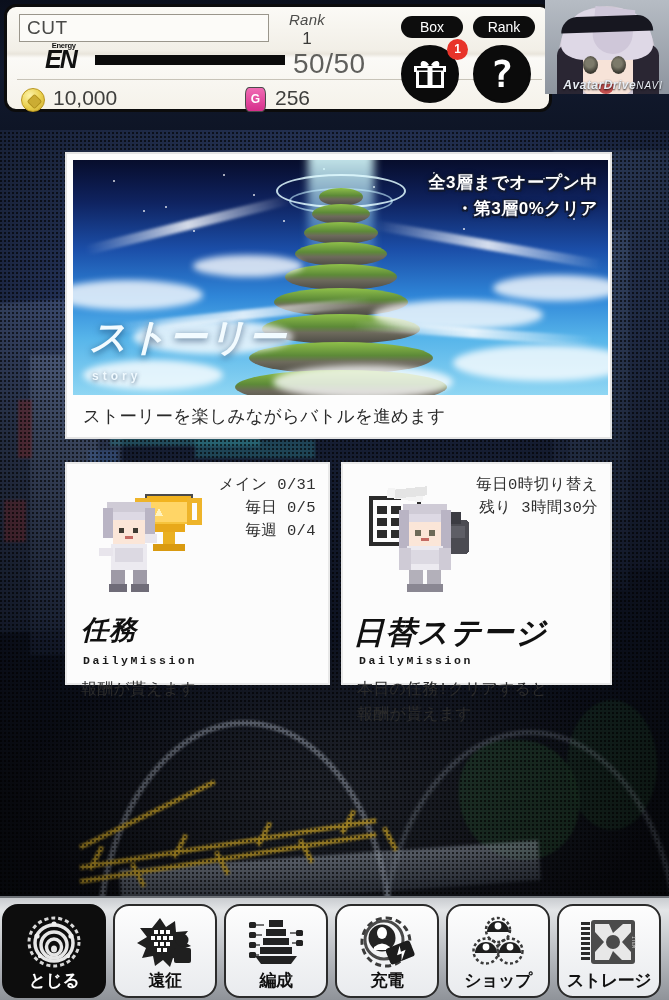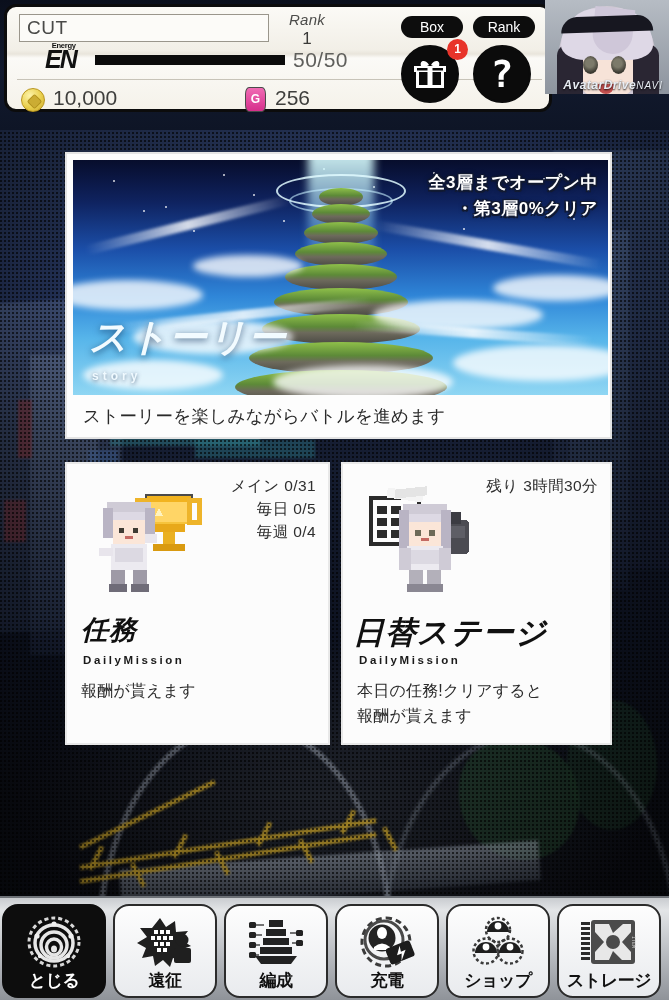--- a/index.html
+++ b/index.html
@@ -98,21 +98,21 @@
   .rank-value { font-size: 17px; color: #3a3a38; margin-top: 1px; }
 
   .en-row { position: absolute; left: 8px; top: 38px; width: 340px; height: 30px; }
   .en-energy { position: absolute; left: 36px; top: -4px; font-size: 8px; font-weight: bold; color: #111; letter-spacing: -.3px; transform: scaleX(.95); }
   .en-label {
     position: absolute; left: 30px; top: 2px; font-size: 25px; font-weight: bold;
     color: #111; letter-spacing: -2px; font-style: italic; line-height: 25px;
   }
   .en-bar-wrap { position: absolute; left: 80px; top: 10px; width: 190px; height: 10px; background: #cfccc3; }
   .en-bar { height: 100%; background: #0b0b0b; }
-  .en-text { position: absolute; left: 278px; top: 3px; font-size: 21px; color: #5f5f5c; letter-spacing: .5px; }
+  .en-text { position: absolute; left: 278px; top: 3px; font-size: 28px; color: #5f5f5c; letter-spacing: .5px; }
 
   .sep { position: absolute; left: 10px; top: 72px; width: 525px; height: 1px; background: #c7c3b8; }
 
   .cur-row { position: absolute; left: 10px; top: 78px; width: 530px; height: 28px; }
   .coin-icon {
     position: absolute; left: 4px; top: 3px; width: 24px; height: 24px; border-radius: 50%;
     background: radial-gradient(circle at 35% 30%, #fdf3a8, #e9cf4d 55%, #c9a72c 100%);
     border: 1.5px solid #b9961f;
   }
   .coin-icon::after {
@@ -224,22 +224,22 @@
     position: absolute; left: 19px; bottom: 12px; color: #f0faff; font-size: 12px;
     font-weight: bold; letter-spacing: 4px;
     text-shadow: 0 1px 4px rgba(10,40,80,.7);
   }
   .story-desc {
     position: absolute; left: 16px; top: 250px; font-size: 17.5px; color: #2a2a2a; letter-spacing: .3px;
   }
 
   
   .card {
-    position: absolute; top: 462px; height: 283px;
-    background: #fcfcfc; border: 2px solid #e8e8e8;
+    position: absolute; top: 462px; height: 223px;
+    background: #fcfcfc; border: 2px solid #e8e8e8; font-family: Liberation Mono, monospace;
   }
   .card.left { left: 65px; width: 265px; }
   .card.right { left: 341px; width: 271px; }
   .card-stats {
     position: absolute; right: 12px; top: 10px; text-align: right;
     font-size: 15.5px; color: #2f2f2f; line-height: 23px; letter-spacing: .4px;
   }
   .card-sprite { position: absolute; left: 22px; top: 22px; width: 116px; height: 118px; }
   .card-title {
     position: absolute; left: 14px; top: 148px; font-size: 27px; font-weight: bold;
@@ -480,20 +480,21 @@
     </div>
     <div class="card-title">任務</div>
     <div class="card-sub">DailyMission</div>
     <div class="card-desc">
       <div>報酬が貰えます</div>
     </div>
   </div>
 
   <div class="card right">
     <div class="card-stats">
+      <div>毎日0時切り替え</div>
       <div>残り 3時間30分</div>
     </div>
     <div class="card-sprite">
       <svg width="116" height="118" viewBox="0 0 116 118" shape-rendering="crispEdges" aria-hidden="true">
 
         <rect x="4" y="10" width="52" height="50" fill="#2b2b2b"></rect>
         <rect x="8" y="14" width="44" height="42" fill="#fdfdfd"></rect>
         <rect x="12" y="20" width="10" height="8" fill="#2b2b2b"></rect>
         <rect x="26" y="20" width="10" height="8" fill="#2b2b2b"></rect>
         <rect x="40" y="20" width="8" height="8" fill="#2b2b2b"></rect>

